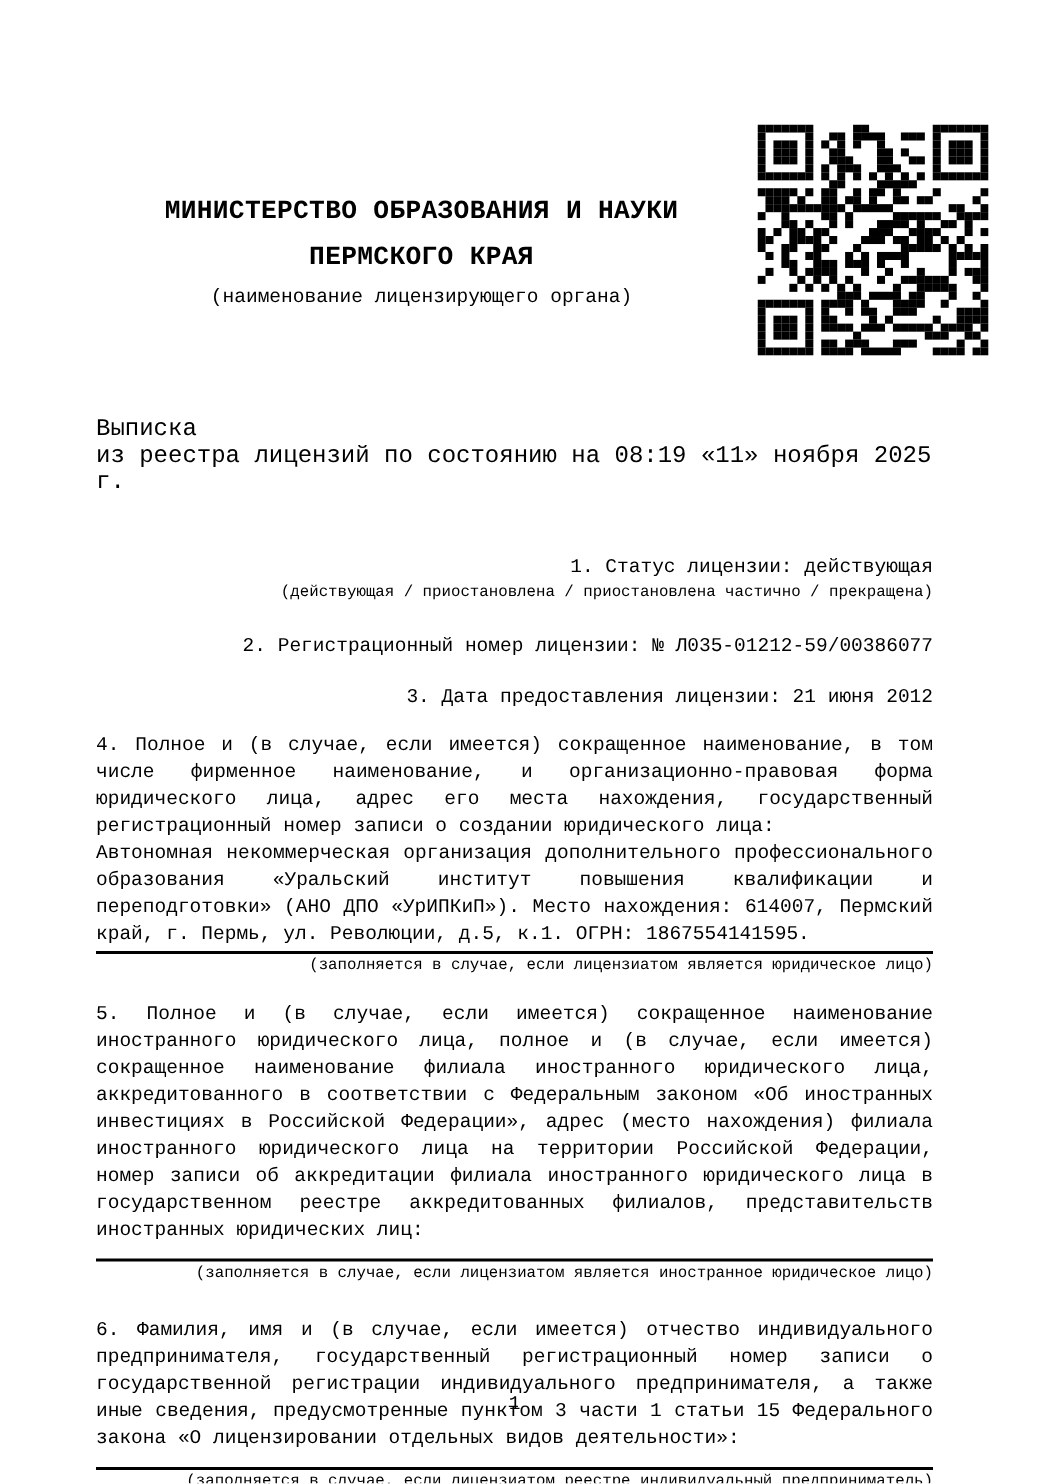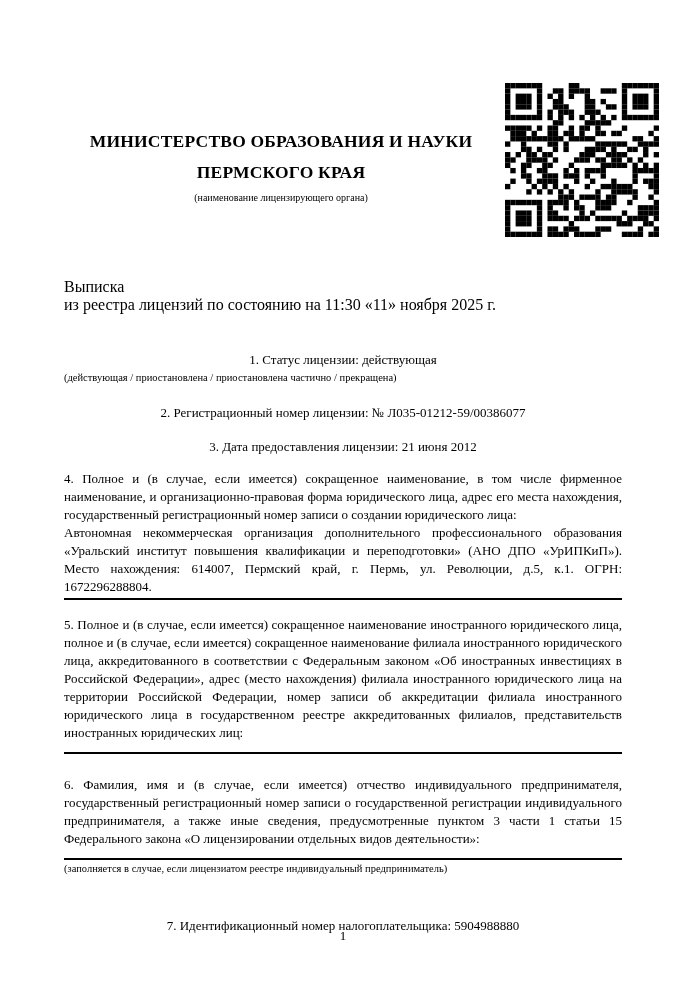--- a/index.html
+++ b/index.html
@@ -7,36 +7,37 @@
   body {
     width: 700px; height: 989px;
     font-family: "Liberation Serif", "DejaVu Serif", serif;
     color: #000000;
   }
   .page {
     position: relative;
     width: 686px; height: 989px;
     background: #ffffff;
     overflow: hidden;
+    font-family: Liberation Mono, monospace;
   }
   .content { padding: 0 64px; }
 
   .header-block {
     padding-top: 126px;
     width: 434px;
     text-align: center;
   }
   .ministry-name {
     font-weight: bold;
     font-size: 17.5px;
     line-height: 31px;
     letter-spacing: 0.2px;
   }
   .ministry-caption {
-    font-size: 10px;
+    font-size: 13px;
     line-height: 13px;
     margin-top: 3px;
   }
 
   .qr {
     position: absolute;
     top: 83px; left: 505px;
     width: 154px; height: 154px;
   }
 
@@ -50,25 +51,25 @@
   .item { font-size: 13px; line-height: 18px; }
   .item-1 { margin-top: 38px; }
   .item-2 { margin-top: 20px; }
   .item-3 { margin-top: 16px; }
   .item-4 { margin-top: 14px; }
   .item-5 { margin-top: 16px; }
   .item-6 { margin-top: 22px; }
   .item-7 { margin-top: 42px; }
 
   .para { text-align: justify; }
-  .plain { text-align: center; }
+  .plain { text-align: right; }
   .note {
     font-size: 10.5px;
     line-height: 13px;
-    text-align: left;
+    text-align: right;
     margin-top: 2px;
   }
   .rule {
     border-top: 2px solid #000000;
     margin-top: 2px;
   }
   .gap-8 { height: 8px; }
   .page-number {
     position: absolute;
     top: 928px; left: 0;
@@ -511,46 +512,48 @@
 
   <div class="content">
 
     <div class="header-block">
       <div class="ministry-name">МИНИСТЕРСТВО ОБРАЗОВАНИЯ И НАУКИ ПЕРМСКОГО КРАЯ</div>
       <div class="ministry-caption">(наименование лицензирующего органа)</div>
     </div>
 
     <div class="doc-title">
       <div>Выписка</div>
-      <div>из реестра лицензий по состоянию на 11:30 «11» ноября 2025 г.</div>
+      <div>из реестра лицензий по состоянию на 08:19 «11» ноября 2025 г.</div>
     </div>
 
     <div class="item item-1">
       <div class="plain">1. Статус лицензии: действующая</div>
       <div class="note">(действующая / приостановлена / приостановлена частично / прекращена)</div>
     </div>
 
     <div class="item item-2">
       <div class="plain">2. Регистрационный номер лицензии: № Л035-01212-59/00386077</div>
     </div>
 
     <div class="item item-3">
       <div class="plain">3. Дата предоставления лицензии: 21 июня 2012</div>
     </div>
 
     <div class="item item-4">
       <div class="para">4. Полное и (в случае, если имеется) сокращенное наименование, в том числе фирменное наименование, и организационно-правовая форма юридического лица, адрес его места нахождения, государственный регистрационный номер записи о создании юридического лица:</div>
-      <div class="para">Автономная некоммерческая организация дополнительного профессионального образования «Уральский институт повышения квалификации и переподготовки» (АНО ДПО «УрИПКиП»). Место нахождения: 614007, Пермский край, г. Пермь, ул. Революции, д.5, к.1. ОГРН: 1672296288804.</div>
+      <div class="para">Автономная некоммерческая организация дополнительного профессионального образования «Уральский институт повышения квалификации и переподготовки» (АНО ДПО «УрИПКиП»). Место нахождения: 614007, Пермский край, г. Пермь, ул. Революции, д.5, к.1. ОГРН: 1867554141595.</div>
       <div class="rule"></div>
+      <div class="note">(заполняется в случае, если лицензиатом является юридическое лицо)</div>
     </div>
 
     <div class="item item-5">
       <div class="para">5. Полное и (в случае, если имеется) сокращенное наименование иностранного юридического лица, полное и (в случае, если имеется) сокращенное наименование филиала иностранного юридического лица, аккредитованного в соответствии с Федеральным законом «Об иностранных инвестициях в Российской Федерации», адрес (место нахождения) филиала иностранного юридического лица на территории Российской Федерации, номер записи об аккредитации филиала иностранного юридического лица в государственном реестре аккредитованных филиалов, представительств иностранных юридических лиц:</div>
       <div class="gap-8"></div>
       <div class="rule"></div>
+      <div class="note">(заполняется в случае, если лицензиатом является иностранное юридическое лицо)</div>
     </div>
 
     <div class="item item-6">
       <div class="para">6. Фамилия, имя и (в случае, если имеется) отчество индивидуального предпринимателя, государственный регистрационный номер записи о государственной регистрации индивидуального предпринимателя, а также иные сведения, предусмотренные пунктом 3 части 1 статьи 15 Федерального закона «О лицензировании отдельных видов деятельности»:</div>
       <div class="gap-8"></div>
       <div class="rule"></div>
       <div class="note">(заполняется в случае, если лицензиатом реестре индивидуальный предприниматель)</div>
     </div>
 
     <div class="item item-7">

